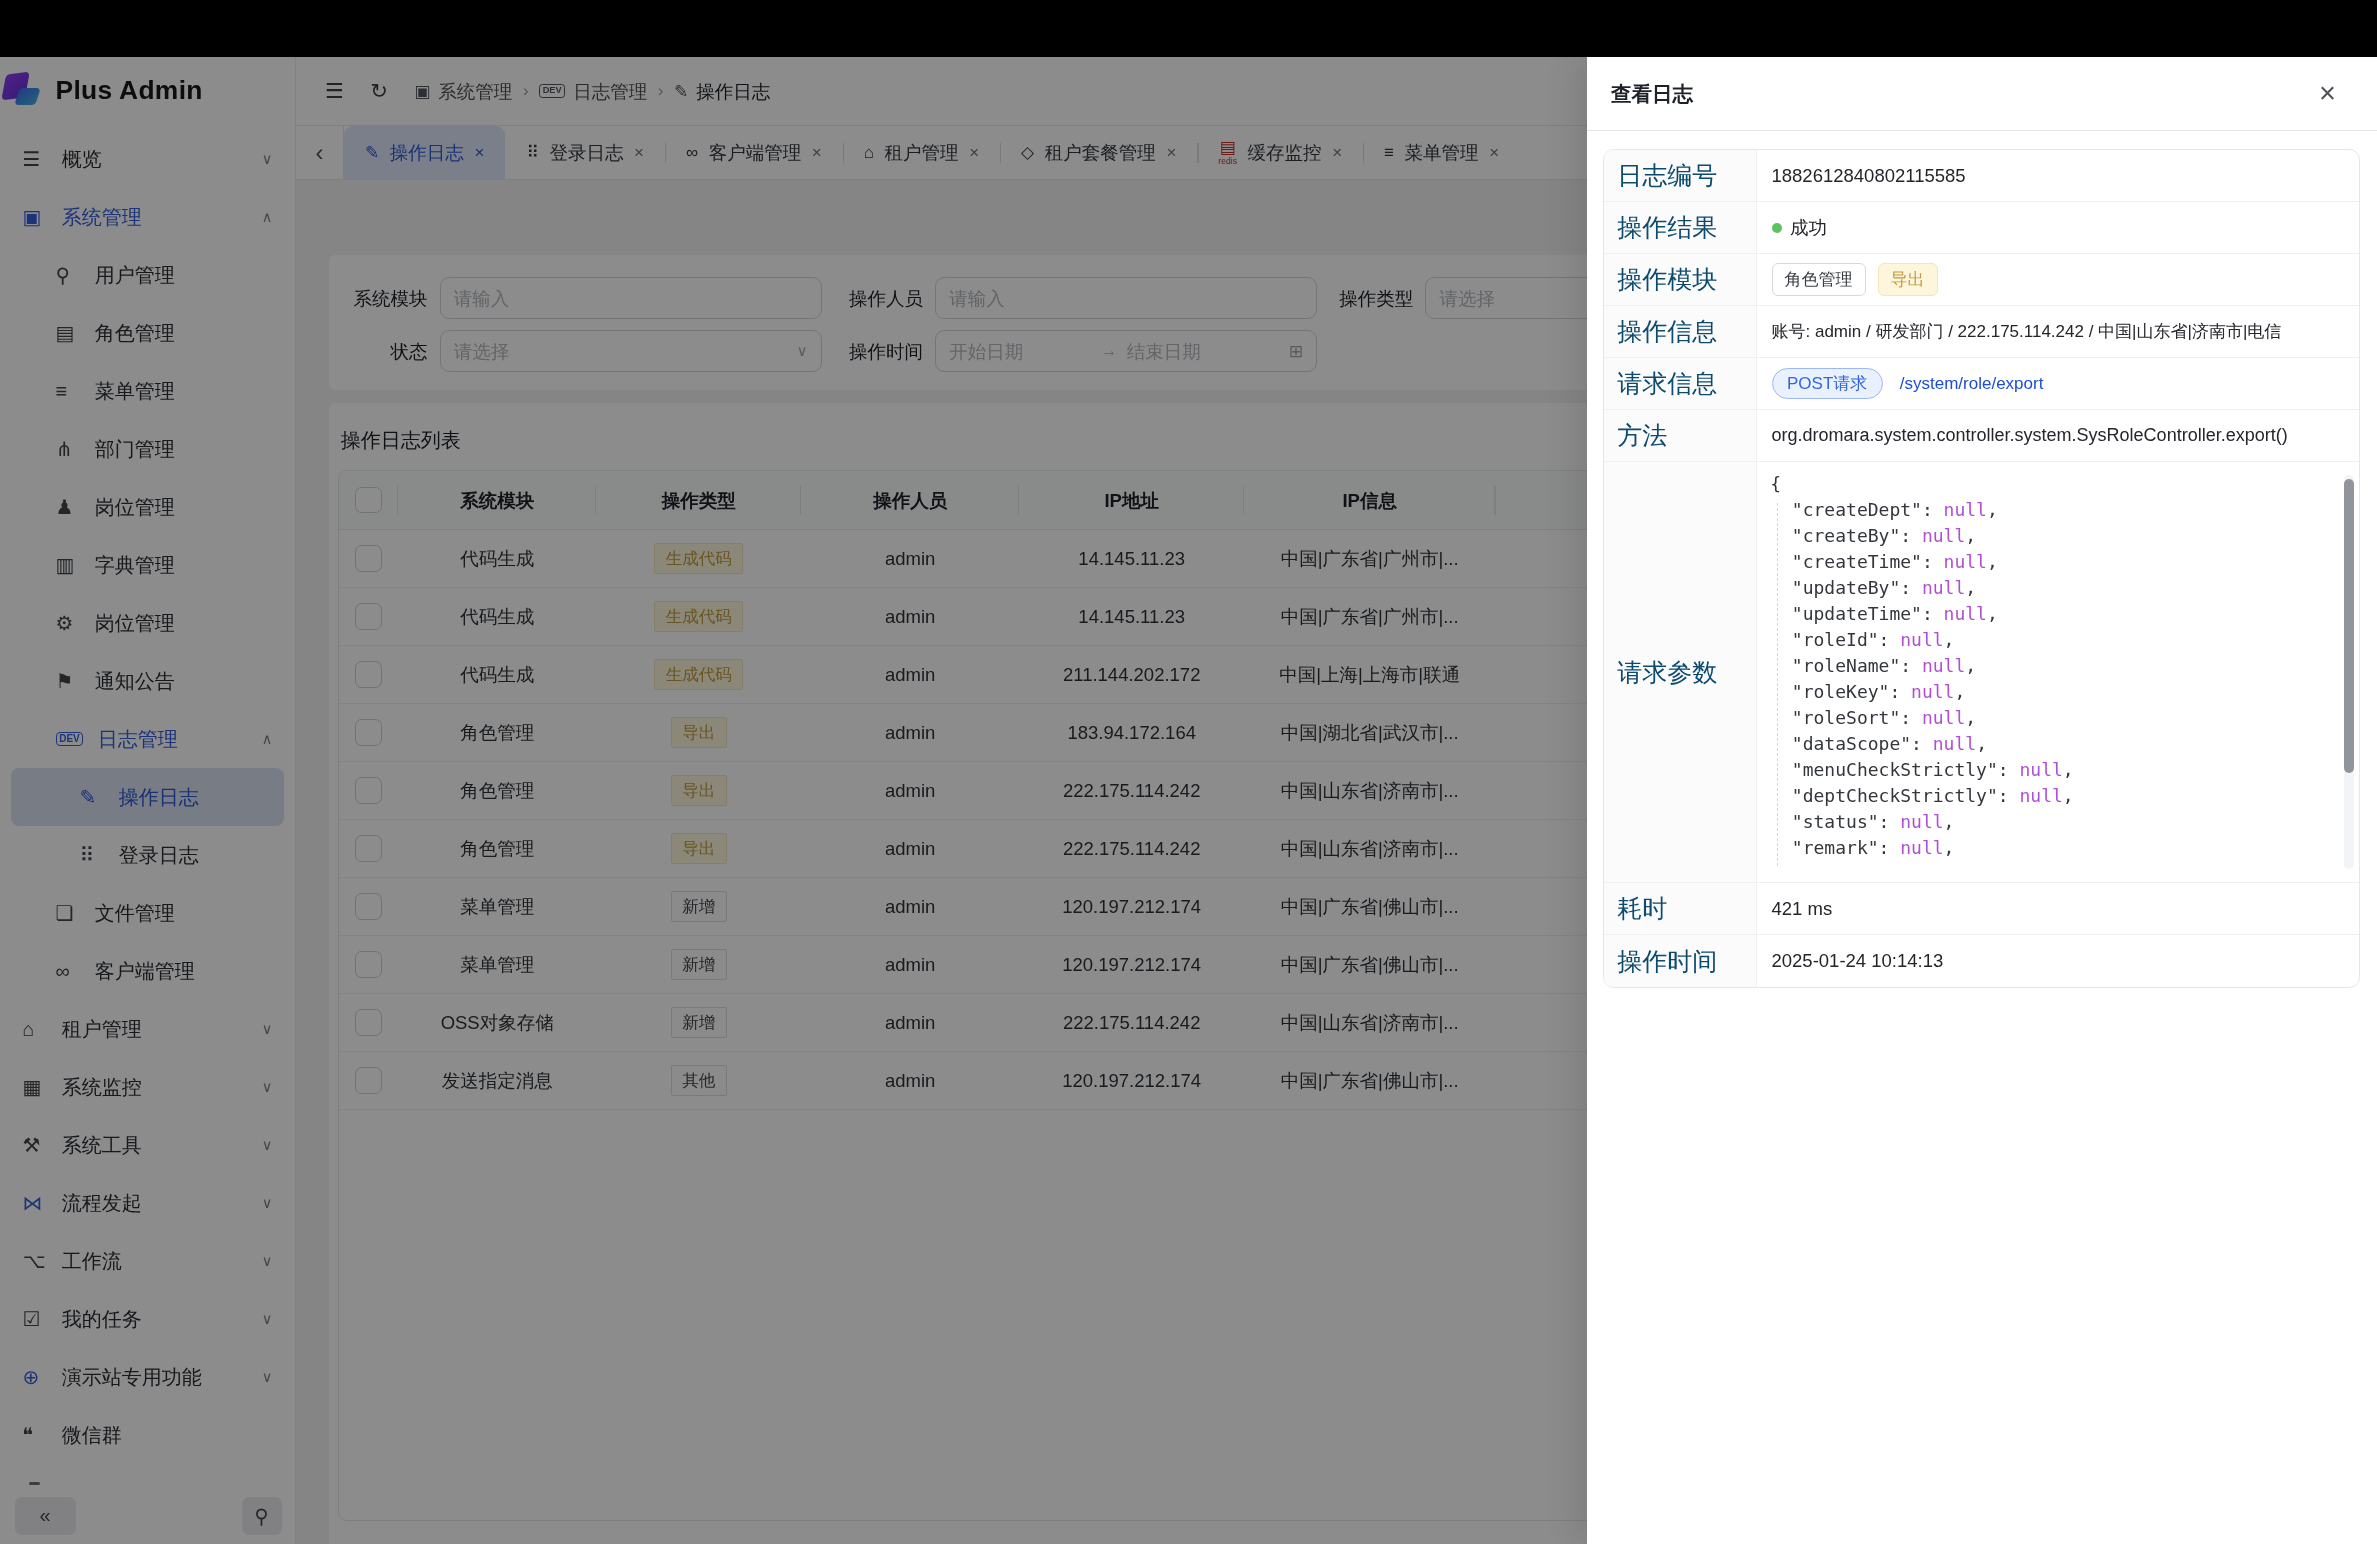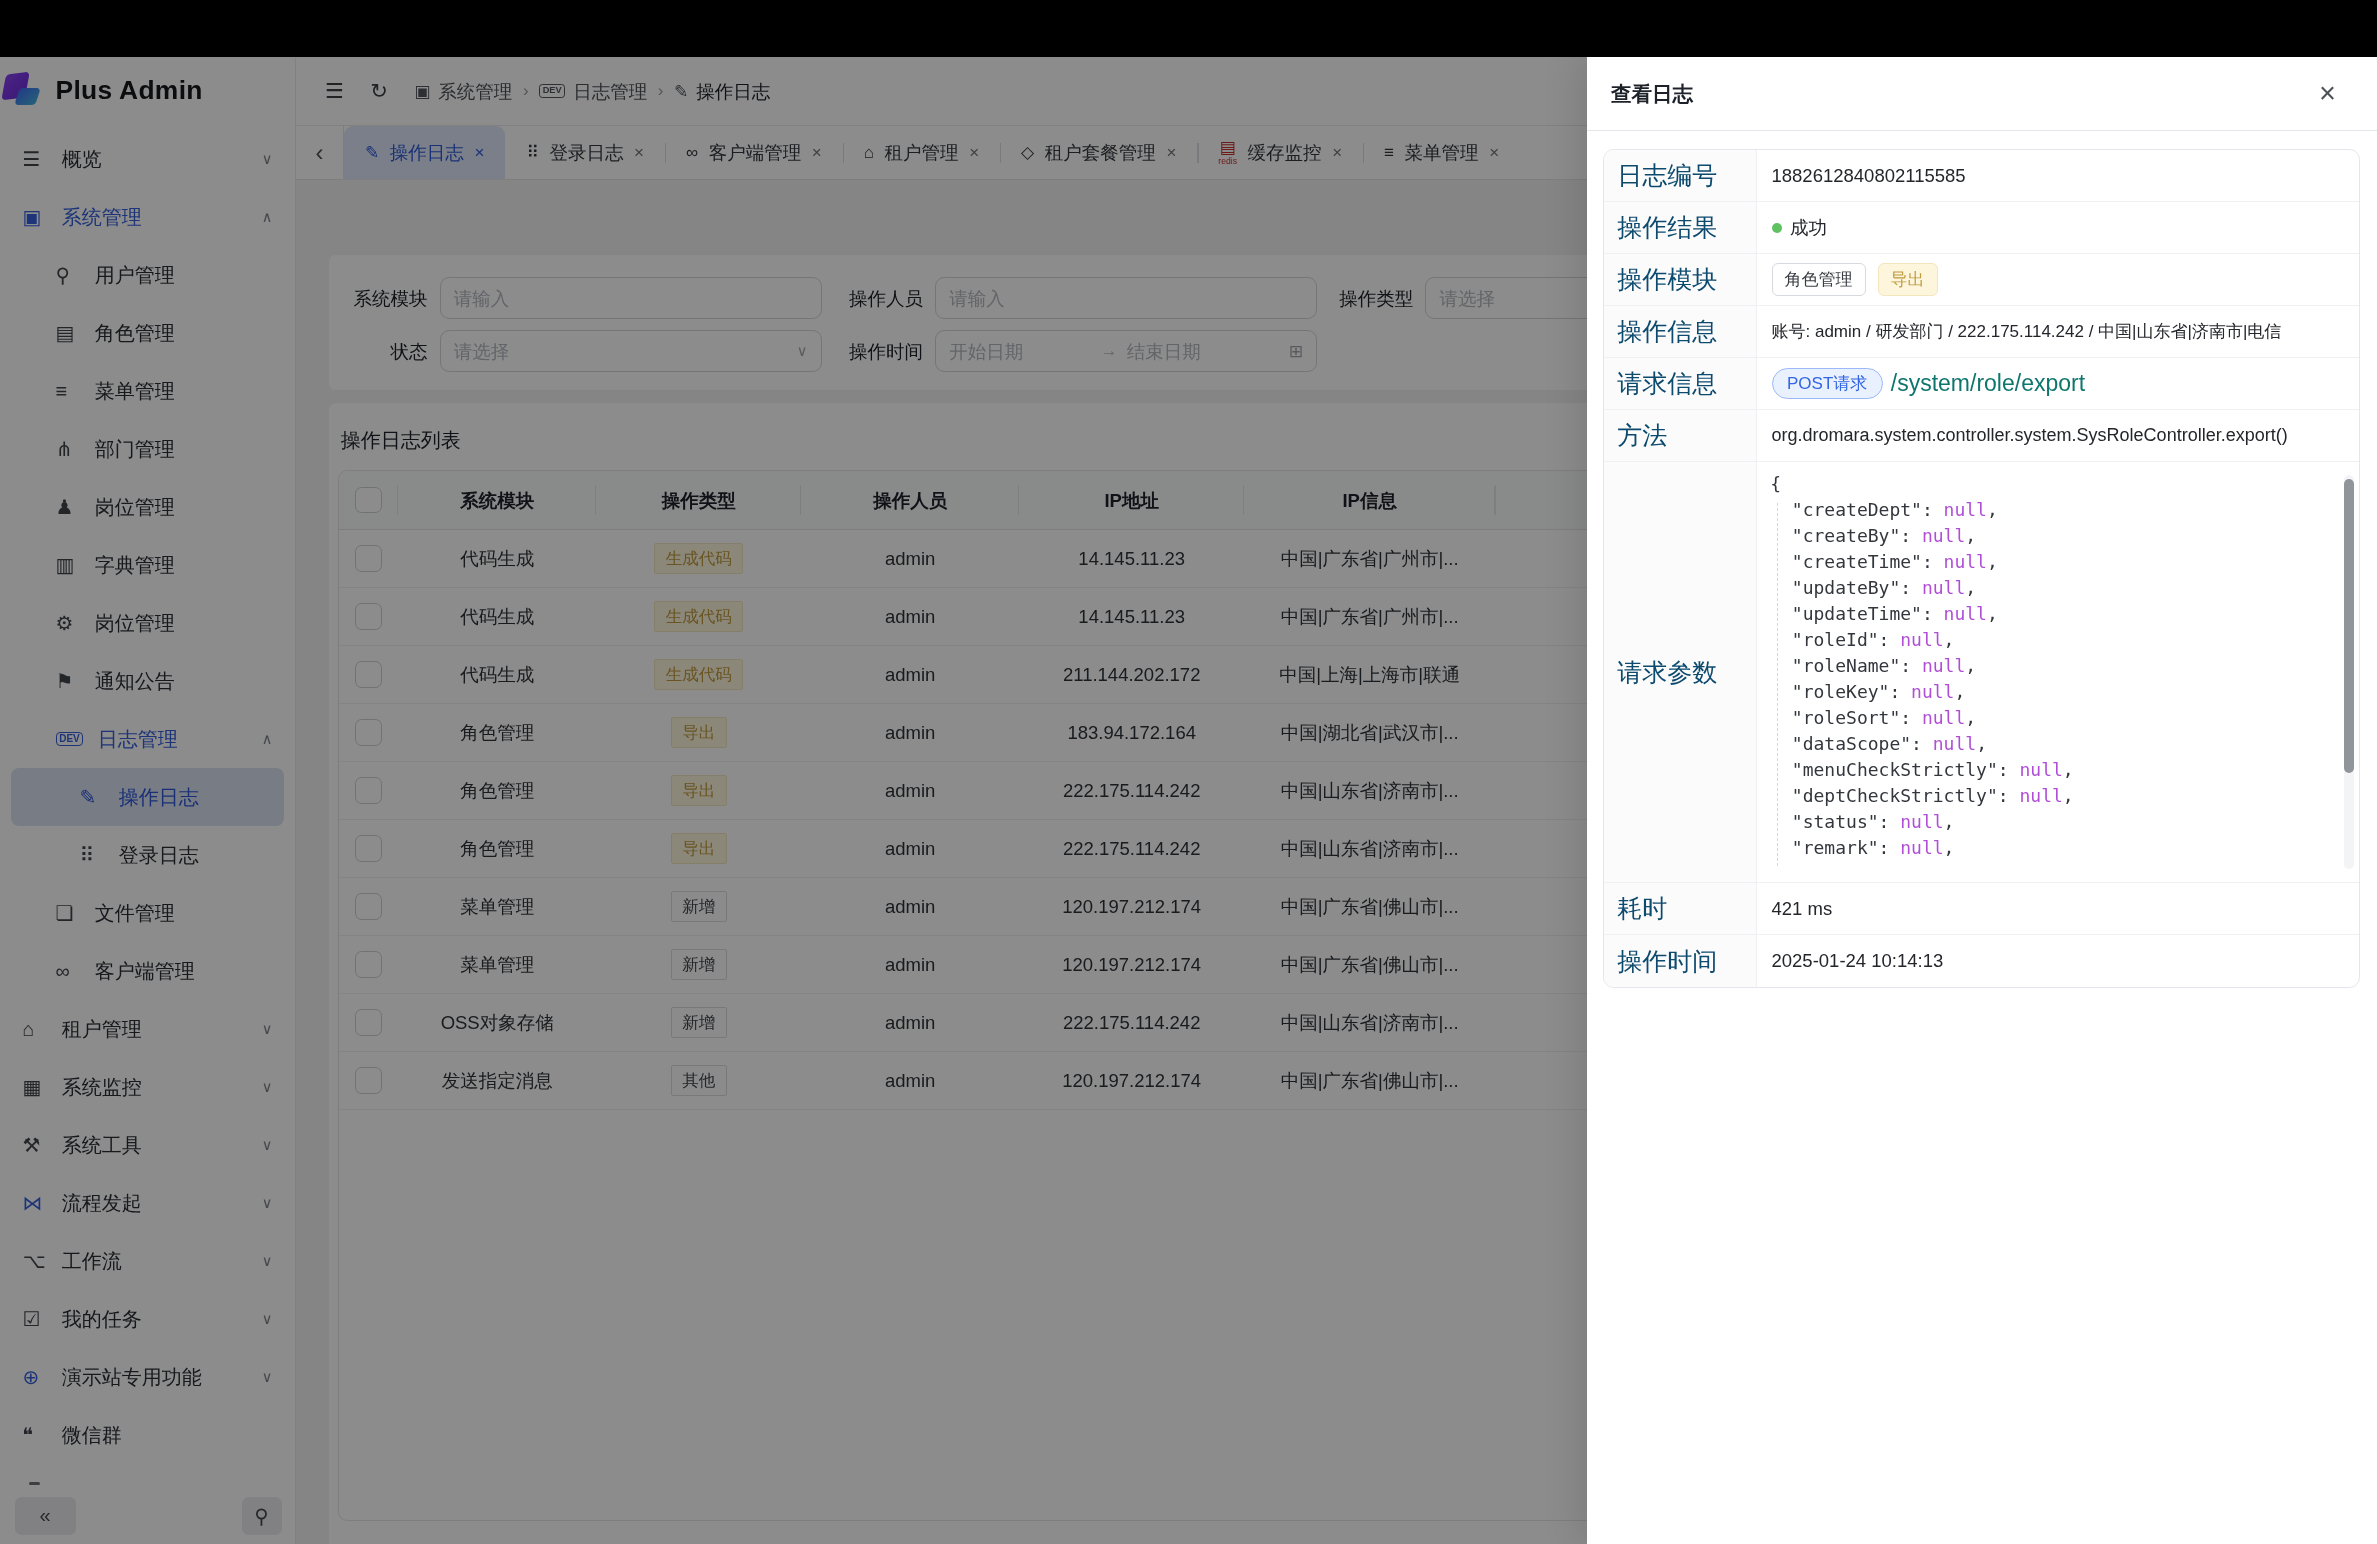--- a/index.html
+++ b/index.html
@@ -107,21 +107,21 @@
   .dlabel { width:153px; flex:none; border-right:1.3px solid #eef0f3; background:#fbfbfc; display:flex; align-items:center; padding-left:13.2px; font-size:25px; color:#0c4a6e;font-family:Liberation Serif, serif; }
   .dvalue { flex:1; display:flex; align-items:center; padding:0 14.5px; font-size:18.5px; color:#24262b; overflow:hidden; white-space:nowrap; }
   .drow.params { height:421px; }
   .drow.params .dlabel { align-items:center; }
   .drow.params .dvalue { align-items:flex-start; padding:6.6px 0 6.6px 0; }
   .dot { width:10px; height:10px; border-radius:50%; background:#60c160; margin-right:8.6px; flex:none; }
   .dbadge { display:inline-block; font-size:17px; padding:6.6px 12px; border-radius:6px; line-height:1; margin-right:12px; }
   .dbadge[data-tone="gray"] { color:#383c42; background:#fff; border:1.3px solid #d6d9de; }
   .dbadge[data-tone="gold"] { color:#c09a3e; background:#fdf6dd; border:1.3px solid #f3e6bd; }
   .pill { display:inline-block; font-size:17px; padding:6px 14.5px; border-radius:660px; color:#3366e4; background:#e9f0fe; border:1.3px solid #9cb8f8; line-height:1; }
-  .req-path { margin-left:8px; font-size:23px; color:#0f766e; }
+  .req-path { margin-left:17px; font-size:17px; color:#1d4ed8; }
   .method-val { font-size:18px; }
   .info-val { font-size:17px; }
 
   .json-wrap { position:relative; width:100%; height:100%; }
   .json { position:relative; padding:2.6px 26.4px 2.6px 13.2px; font-family:"DejaVu Sans Mono","Liberation Mono",monospace; font-size:18px; line-height:26px; color:#33373d; }
   .jline { white-space:pre; }
   .j-val { color:#b04fd6; }
   .json-guide { position:absolute; left:20px; top:34px; bottom:9.2px; border-left:1.3px dashed #d3d6db; }
   .json-track { position:absolute; right:5.3px; top:6.6px; bottom:6.6px; width:10px; background:#f3f4f6; border-radius:5.3px; }
   .json-thumb { position:absolute; right:5.3px; top:10.6px; width:10px; height:294px; background:#90949b; border-radius:5.3px; }

